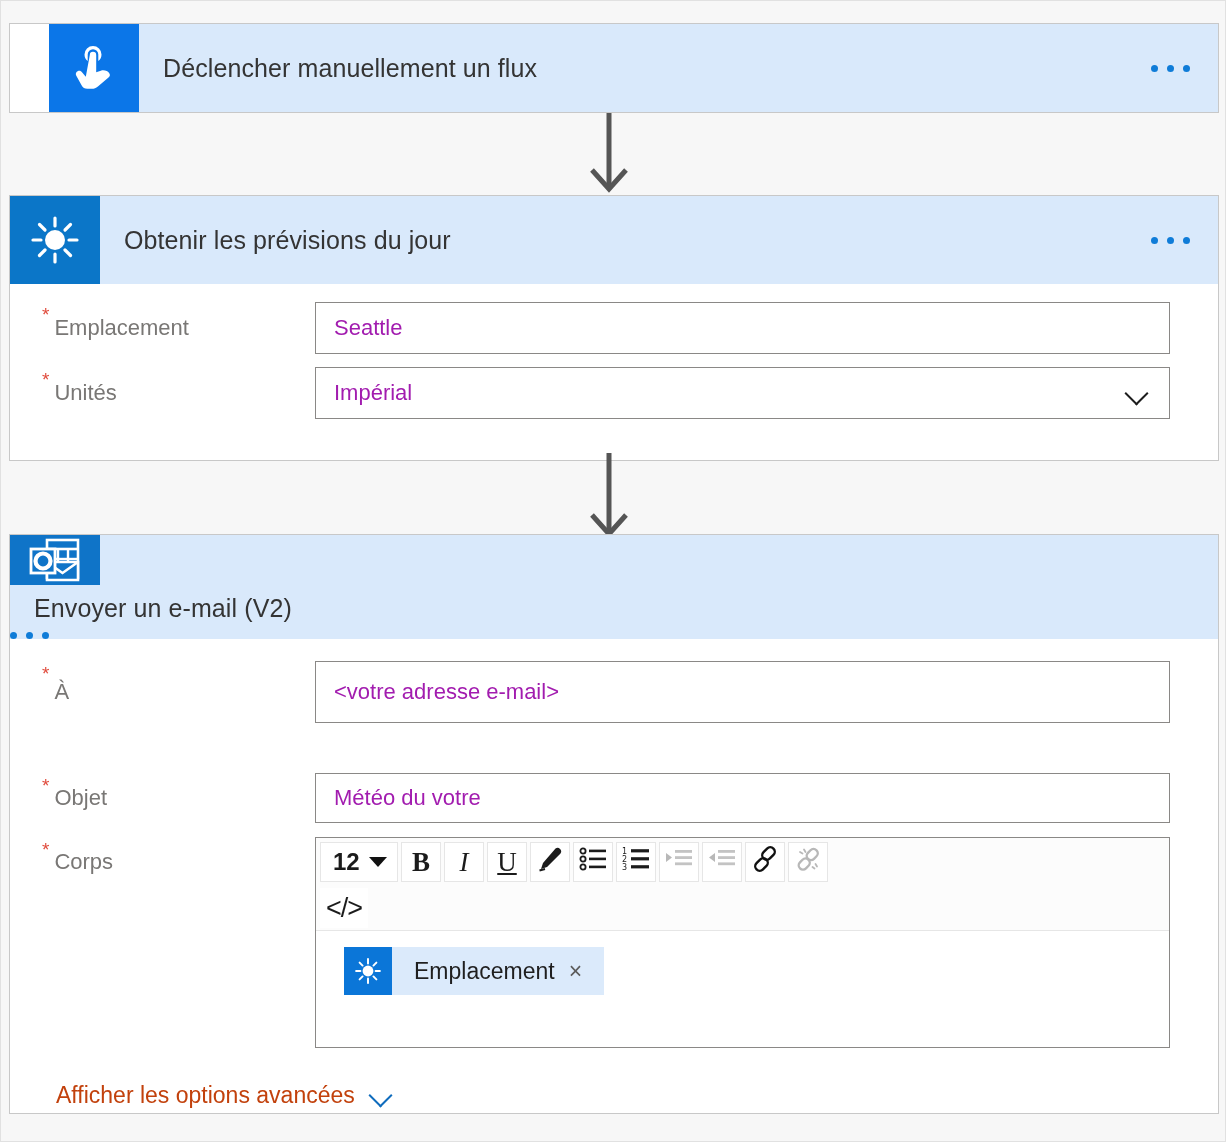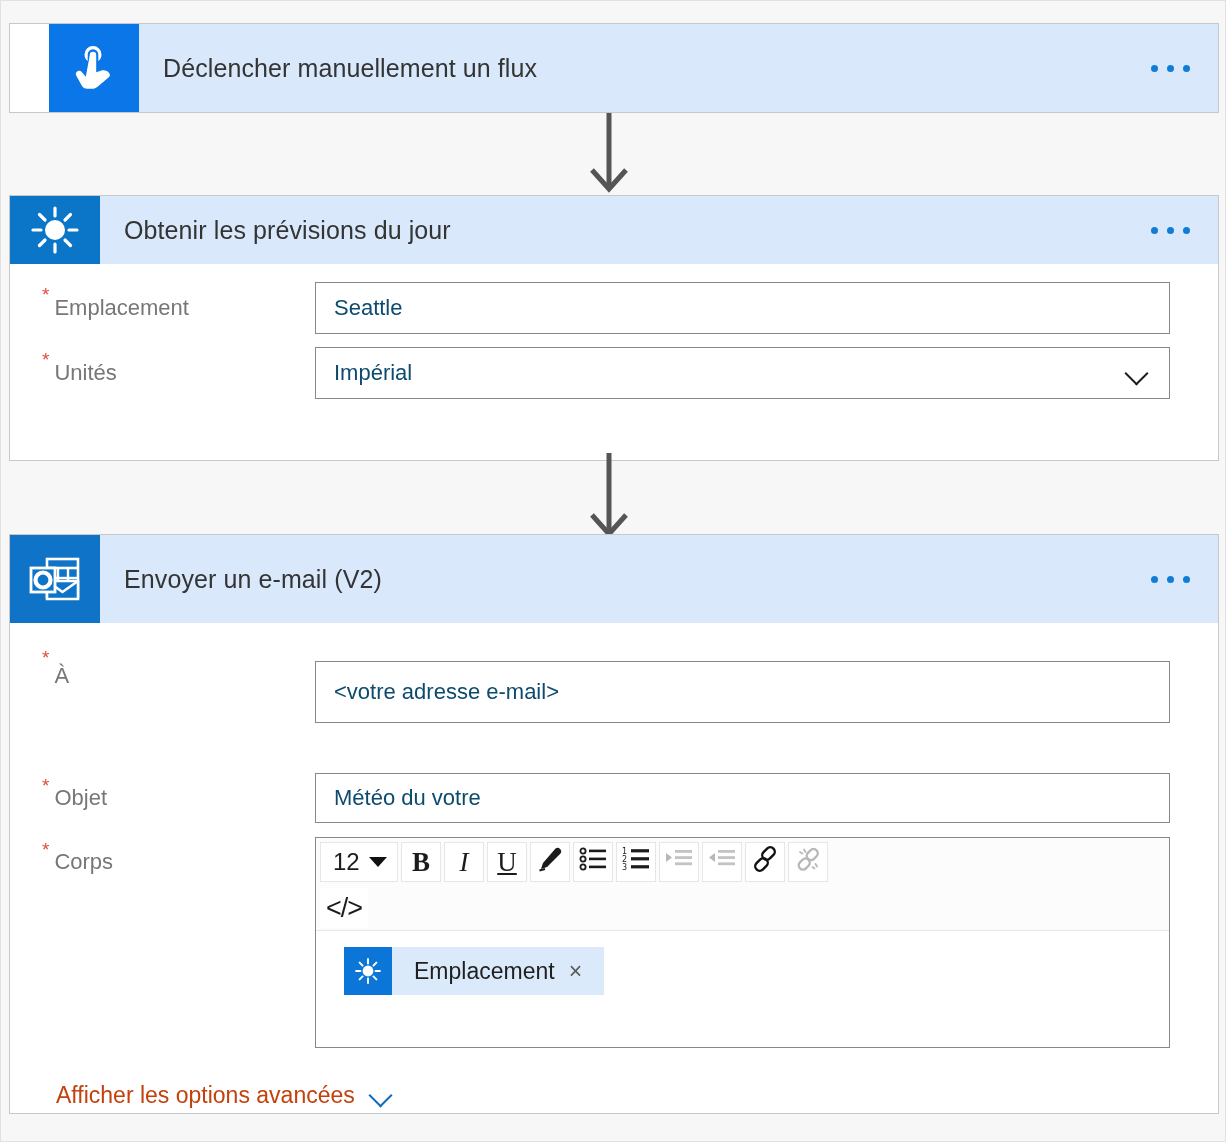--- a/index.html
+++ b/index.html
@@ -102,21 +102,21 @@
     padding-right: 48px;
   }
   .txtbox {
     border: 1px solid #8a8886;
     background: #ffffff;
     height: 52px;
     display: flex;
     align-items: center;
     padding: 0 18px;
     font-size: 22px;
-    color: #0c4a6e;
+    color: #a21caf;
     box-sizing: border-box;
   }
   .txtbox.select {
     justify-content: space-between;
   }
   .chev {
     display: inline-block;
     width: 26px;
     height: 26px;
     position: relative;
@@ -269,21 +269,21 @@
   </div>
 
   <div class="connector" style="left:580px; top:112px;">
     <svg width="60" height="80" viewBox="0 0 60 80" aria-hidden="true">
       <line x1="28" y1="0" x2="28" y2="74" stroke="#555555" stroke-width="5"></line>
       <polyline points="11,57 28,76 45,57" fill="none" stroke="#555555" stroke-width="5"></polyline>
     </svg>
   </div>
 
   <div class="card" style="left:8px; top:194px; width:1210px; height:266px;">
-    <div class="card-header" style="height:68px;">
+    <div class="card-header" style="height:88px;">
       <div class="card-icon icon-weather">
         <svg width="48" height="48" viewBox="0 0 48 48" aria-hidden="true">
           <circle cx="24" cy="24" r="10" fill="#ffffff"></circle>
           <g stroke="#ffffff" stroke-width="3.2" stroke-linecap="round">
             <line x1="24" y1="2" x2="24" y2="10"></line>
             <line x1="24" y1="38" x2="24" y2="46"></line>
             <line x1="2" y1="24" x2="10" y2="24"></line>
             <line x1="38" y1="24" x2="46" y2="24"></line>
             <line x1="8.5" y1="8.5" x2="14" y2="14"></line>
             <line x1="34" y1="34" x2="39.5" y2="39.5"></line>
@@ -328,21 +328,21 @@
   </div>
 
   <div class="connector" style="left:580px; top:452px;">
     <svg width="60" height="85" viewBox="0 0 60 85" aria-hidden="true">
       <line x1="28" y1="0" x2="28" y2="79" stroke="#555555" stroke-width="5"></line>
       <polyline points="11,62 28,81 45,62" fill="none" stroke="#555555" stroke-width="5"></polyline>
     </svg>
   </div>
 
   <div class="card" style="left:8px; top:533px; width:1210px; height:580px;">
-    <div class="card-header" style="height:88px;">
+    <div class="card-header" style="height:104px;flex-direction:column;">
       <div class="card-icon icon-outlook">
         <svg width="54" height="50" viewBox="0 0 54 50" aria-hidden="true">
           <rect x="19" y="5" width="31" height="38" fill="none" stroke="#ffffff" stroke-width="2.6"></rect>
           <line x1="19" y1="14" x2="50" y2="14" stroke="#ffffff" stroke-width="2.6"></line>
           <line x1="30" y1="14" x2="30" y2="43" stroke="#ffffff" stroke-width="2.4"></line>
           <line x1="40" y1="14" x2="40" y2="43" stroke="#ffffff" stroke-width="2.4"></line>
           <line x1="19" y1="24" x2="50" y2="24" stroke="#ffffff" stroke-width="2.4"></line>
           <line x1="19" y1="33.5" x2="50" y2="33.5" stroke="#ffffff" stroke-width="2.4"></line>
           <path d="M19 27 L50 27 L50 45 L19 45 Z" fill="#0f74c8" stroke="#ffffff" stroke-width="2.6"></path>
           <polyline points="19,27 34.5,38 50,27" fill="none" stroke="#ffffff" stroke-width="2.6"></polyline>
@@ -359,21 +359,21 @@
     </div>
 
     <div class="card-body">
 
       <div class="field-row" style="margin-top:22px;">
         <div class="field-label" style="height:62px;">
           <span class="req">*</span>
           <span>À</span>
         </div>
         <div class="field-control">
-          <div class="txtbox" style="height:62px;margin-top:16px;">&lt;votre adresse e-mail&gt;</div>
+          <div class="txtbox" style="height:62px;">&lt;votre adresse e-mail&gt;</div>
         </div>
       </div>
 
       <div class="field-row" style="margin-top:50px;">
         <div class="field-label" style="height:50px;">
           <span class="req">*</span>
           <span>Objet</span>
         </div>
         <div class="field-control">
           <div class="txtbox" style="height:50px;">Météo du votre</div>
@@ -384,21 +384,21 @@
         <div class="field-label" style="height:50px;">
           <span class="req">*</span>
           <span>Corps</span>
         </div>
         <div class="field-control">
           <div class="rte">
 
             <div class="rte-toolbar">
 
 
-              <div class="tb-btn size" style="border-color:#e6e6e6;">
+              <div class="tb-btn size" style="border-color:#e6e6e6;font-weight:bold;">
                 <span class="tb-size-label">12</span>
                 <span class="caret"></span>
               </div>
 
               <div class="tb-btn" style="border-color:#e6e6e6;">
                 <span class="bold">B</span>
               </div>
 
               <div class="tb-btn" style="border-color:#e6e6e6;">
                 <span class="ital">I</span>

